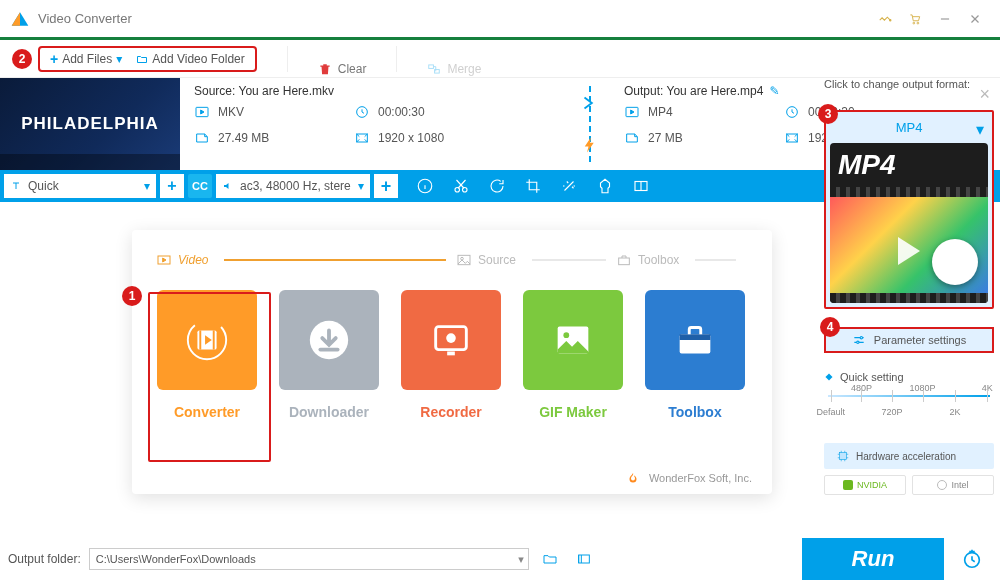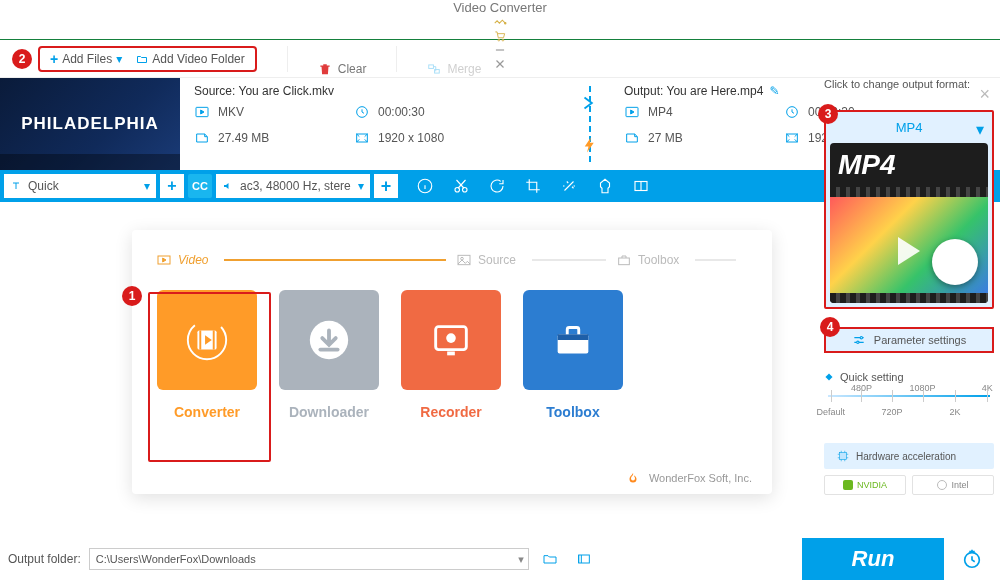--- a/index.html
+++ b/index.html
@@ -1,19 +1,19 @@
 <!DOCTYPE html>
 <html><head>
 <meta charset="utf-8">
 <style>
 * { box-sizing: border-box; margin: 0; padding: 0; font-family: "Segoe UI", Arial, sans-serif; }
 body { width: 1000px; height: 580px; background: #fff; overflow: hidden; position: relative; }
 
 
-.titlebar { height: 40px; display: flex; align-items: center; padding: 0 10px; border-bottom: 1px solid #15803d; flex-direction: column; }
+.titlebar { height: 40px; display: flex; align-items: center; padding: 0 10px; border-bottom: 3px solid #15803d; }
 .logo { width: 20px; height: 20px; margin-right: 8px; }
 .titlebar .title { color: #777; font-size: 13px; }
 .titlebar .spacer { flex: 1; }
 .titlebar .winicon { width: 30px; height: 30px; display: flex; align-items: center; justify-content: center; color: #bbb; cursor: pointer; }
 .titlebar .winicon svg { width: 14px; height: 14px; }
 
 
 .toolbar { height: 38px; display: flex; align-items: center; padding: 0 10px; border-bottom: 1px solid #eee; position: relative; }
 .badge-num { position: absolute; width: 20px; height: 20px; border-radius: 50%; background: #d91b1b; color: #fff; font-size: 12px; font-weight: bold; display: flex; align-items: center; justify-content: center; z-index: 5; }
 .badge2 { left: 12px; top: 50%; transform: translateY(-50%); }
@@ -195,21 +195,21 @@
     <span>Merge</span>
   </div>
 </div>
 
 <div class="filerow">
   <div class="thumb">
       <span>PHILADELPHIA</span>
     </div>
 
   <div class="finfo">
-    <div class="label">Source: You are Click.mkv</div>
+    <div class="label">Source: You are Here.mkv</div>
     <div class="grid">
       <div class="cell">
           <svg viewBox="0 0 24 24">
             <rect x="3" y="5" width="18" height="14" rx="1"></rect>
             <path d="M10 9l5 3-5 3z" fill="#00a0e9"></path>
           </svg>
           <span>MKV</span>
         </div>
       <div class="cell">
           <svg viewBox="0 0 24 24">
@@ -397,20 +397,30 @@
     </div>
     <div class="tool recorder">
       <div class="ic">
           <svg viewBox="0 0 48 48">
             <rect x="8" y="10" width="32" height="24" rx="3" stroke="#fff" stroke-width="3" fill="none"></rect>
             <circle cx="24" cy="22" r="5" fill="#fff"></circle>
             <rect x="20" y="36" width="8" height="4" fill="#fff"></rect>
           </svg>
         </div>
       <div class="tlabel">Recorder</div>
+    </div>
+    <div class="tool gif">
+      <div class="ic">
+          <svg viewBox="0 0 48 48">
+            <rect x="8" y="10" width="32" height="28" rx="2" fill="#fff"></rect>
+            <circle cx="17" cy="19" r="3" fill="#7cc93e"></circle>
+            <path d="M8 34l9-9 6 6 6-6 11 11v2H8z" fill="#7cc93e"></path>
+          </svg>
+        </div>
+      <div class="tlabel">GIF Maker</div>
     </div>
     <div class="tool toolbox">
       <div class="ic">
           <svg viewBox="0 0 48 48">
             <rect x="8" y="18" width="32" height="20" rx="2" fill="#fff"></rect>
             <rect x="8" y="18" width="32" height="6" fill="#1e5fa8"></rect>
             <path d="M18 18v-5a2 2 0 012-2h8a2 2 0 012 2v5" stroke="#fff" stroke-width="3" fill="none"></path>
           </svg>
         </div>
       <div class="tlabel">Toolbox</div>

